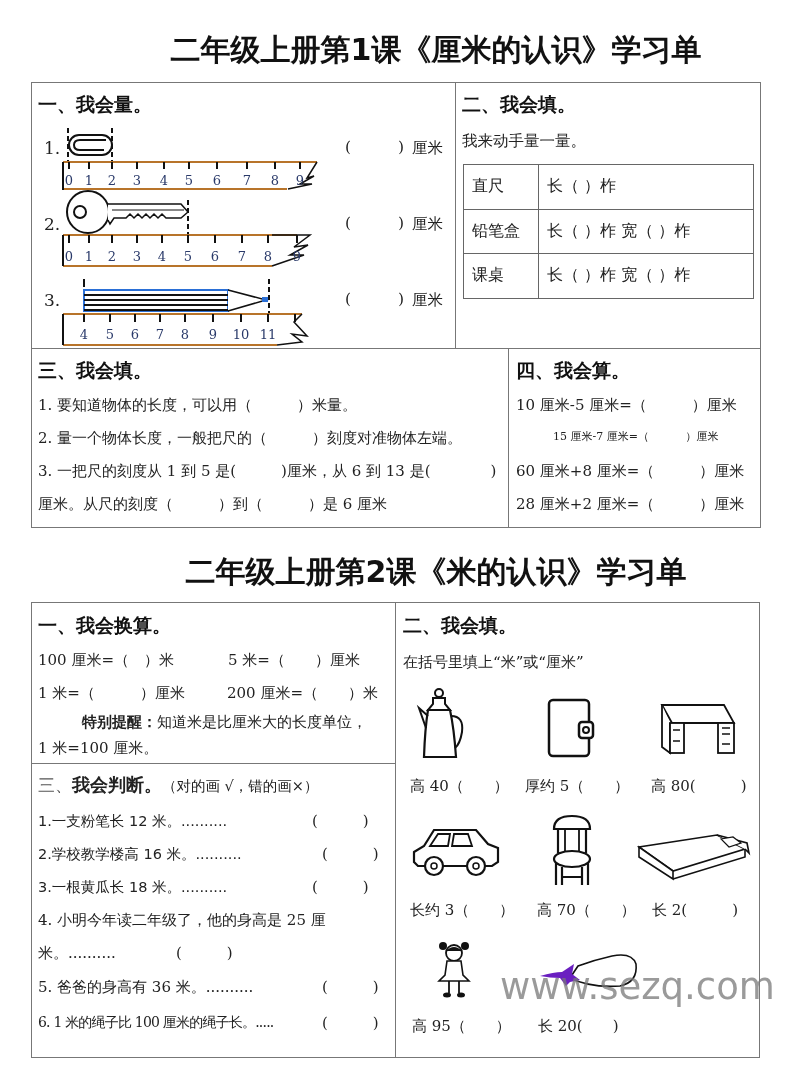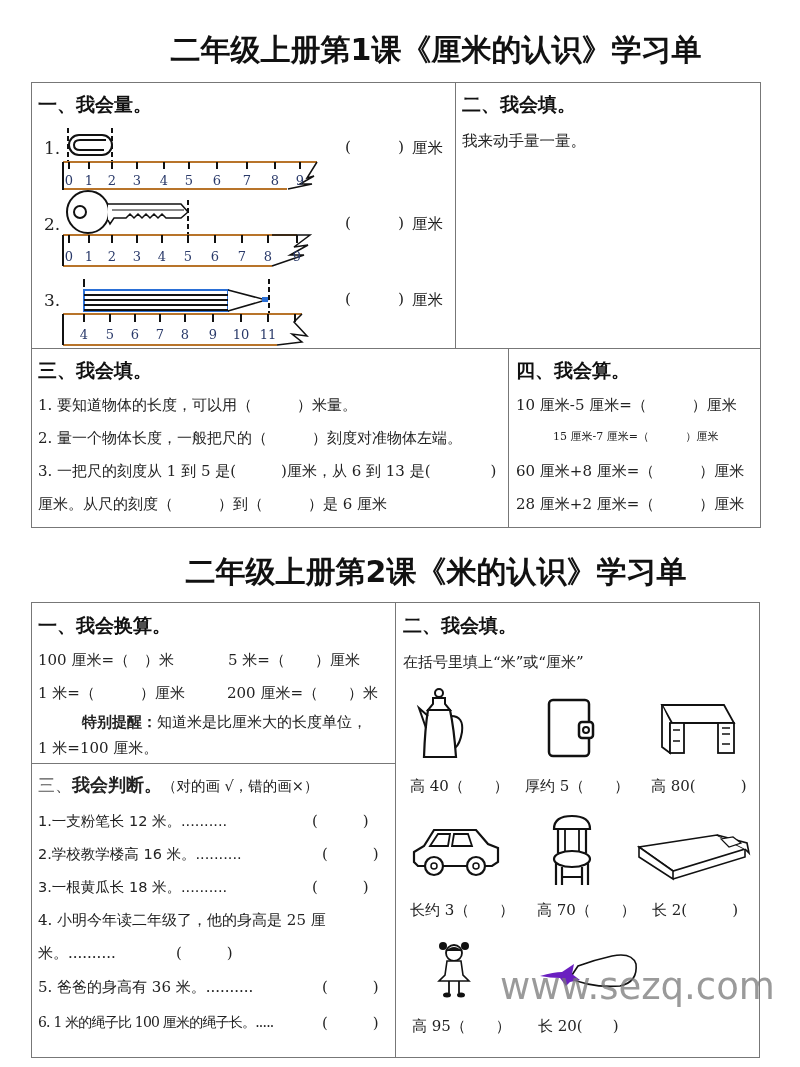--- a/index.html
+++ b/index.html
@@ -157,20 +157,32 @@
   </g>
 </svg>
 <div class="txt" style="left:345px; top:290px;">(</div>
 <div class="txt" style="left:398px; top:290px;">)</div>
 <div class="txt" style="left:412px; top:290px;">厘米</div>
 
 <div class="sec-h" style="left:462px; top:92px;">二、我会填。</div>
 <div class="txt" style="left:462px; top:131px;">我来动手量一量。</div>
 <table class="mt" style="left:463px; top:164px; width:291px;">
   <tbody>
+      <tr>
+    <td style="width:75px;">直尺</td>
+    <td>长（ ）柞</td>
+  </tr>
+  <tr>
+    <td>铅笔盒</td>
+    <td>长（ ）柞 宽（ ）柞</td>
+  </tr>
+  <tr>
+    <td>课桌</td>
+    <td>长（ ）柞 宽（ ）柞</td>
+  </tr>
 </tbody>
   </table>
 
 <div class="sec-h" style="left:38px; top:358px;">三、我会填。</div>
 <div class="txt" style="left:38px; top:396px; font-size:15px;">1. 要知道物体的长度，可以用（　　　）米量。</div>
 <div class="txt" style="left:38px; top:429px; font-size:15px;">2. 量一个物体长度，一般把尺的（　　　）刻度对准物体左端。</div>
 <div class="txt" style="left:38px; top:462px; font-size:15px;">3. 一把尺的刻度从 1 到 5 是(　　　)厘米，从 6 到 13 是(　　　　)</div>
 <div class="txt" style="left:38px; top:495px; font-size:15px;">厘米。从尺的刻度（　　　）到（　　　）是 6 厘米</div>
 
 <div class="sec-h" style="left:516px; top:358px;">四、我会算。</div>

